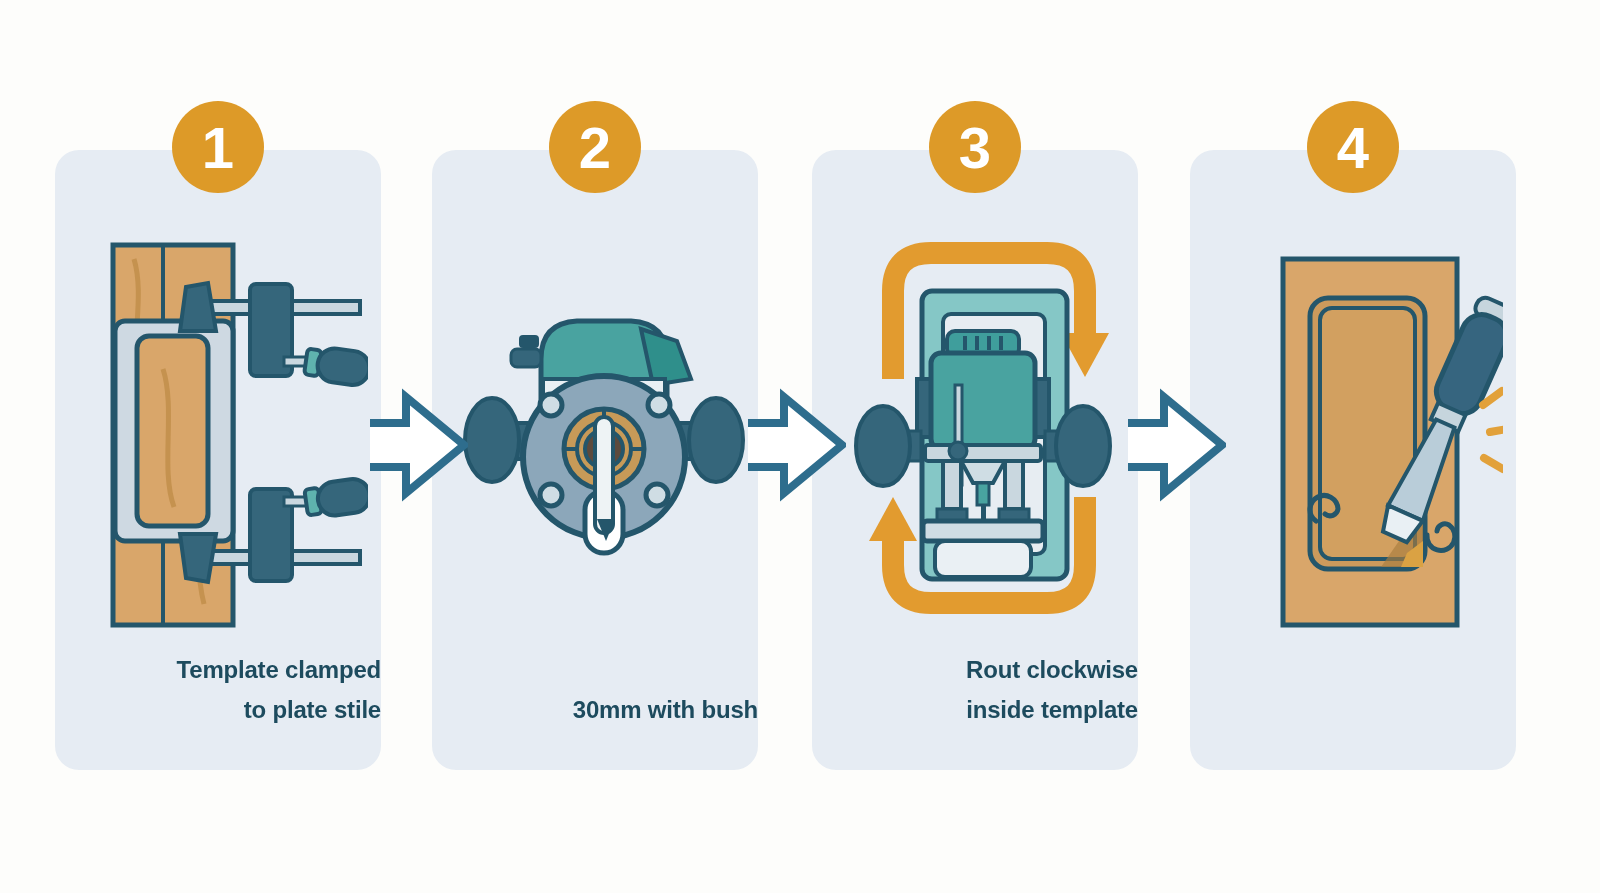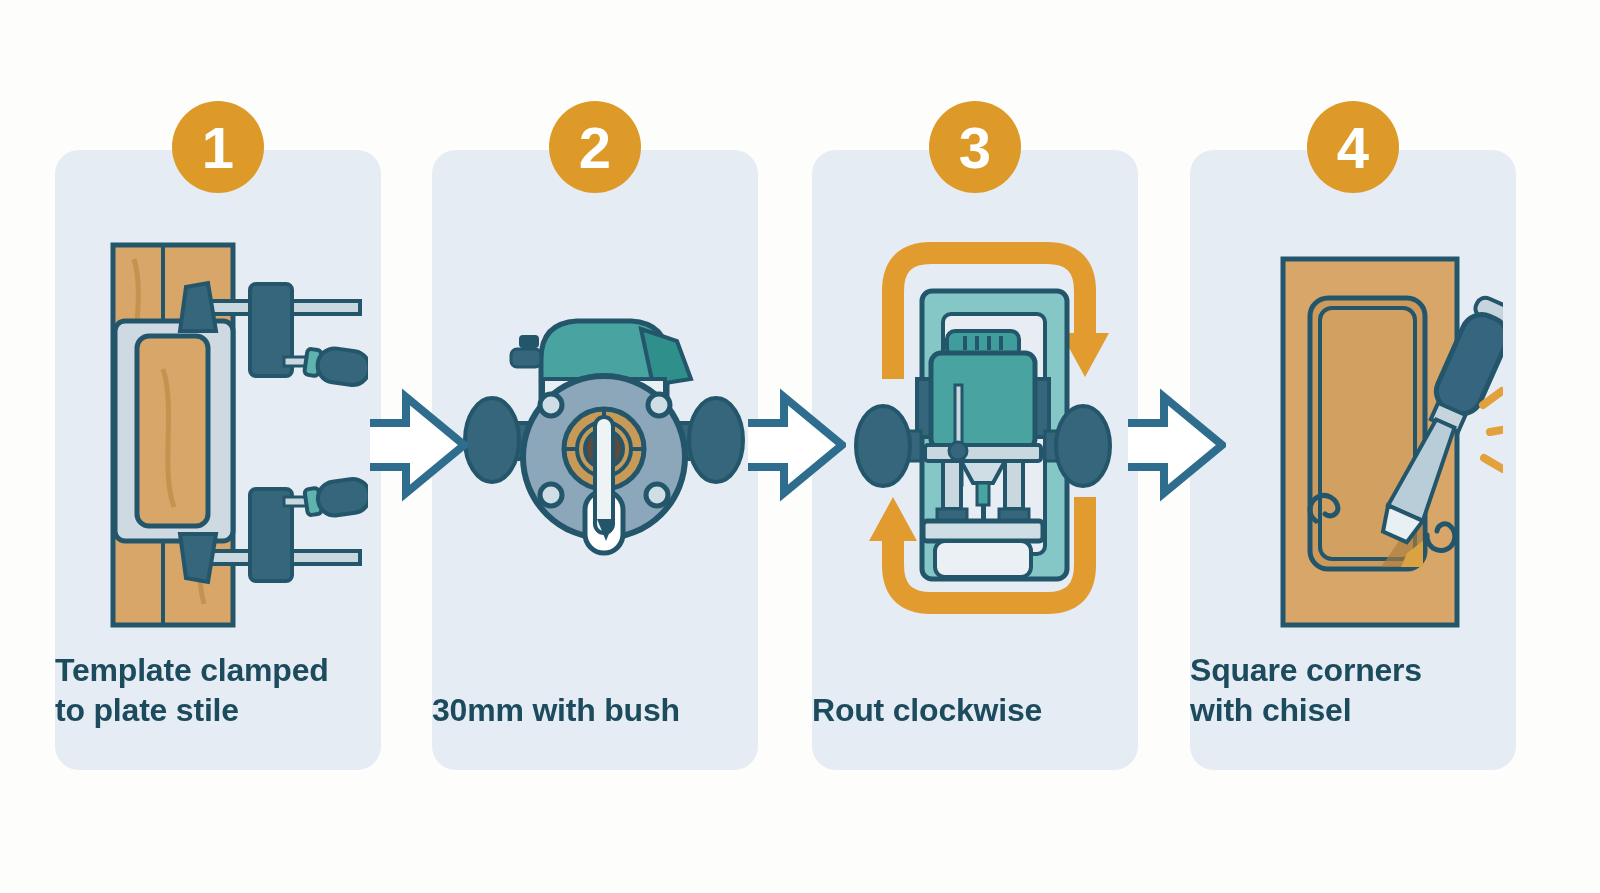--- a/index.html
+++ b/index.html
@@ -24,22 +24,22 @@
     background:#dd9a28;
     display:flex;align-items:center;justify-content:center;
     color:#ffffff;font-size:58px;font-weight:bold;
   }
   .illustration{
     position:absolute;top:88px;left:50%;transform:translateX(-50%);
     width:300px;height:392px;
   }
   .caption{
     position:absolute;bottom:40px;left:0;right:0;
-    text-align:left;color:#1d4b5e;
-    font-size:32px;font-weight:bold;line-height:40px;
+    text-align:right;color:#1d4b5e;
+    font-size:24px;font-weight:bold;line-height:40px;
     letter-spacing:-0.2px;
   }
   .flow-arrow{position:absolute;top:385px;width:100px;height:120px;}
   .flow-arrow.a1{left:368px;}
   .flow-arrow.a2{left:746px;}
   .flow-arrow.a3{left:1126px;}
 </style>
 </head>
 <body>
 
@@ -172,20 +172,21 @@
         <rect x="174" y="270" width="30" height="12" fill="#35667b" stroke="#24566b" stroke-width="3"></rect>
         <polygon points="136,222 180,222 168,244 148,244" fill="#cfdde4" stroke="#24566b" stroke-width="4"></polygon>
         <rect x="152" y="244" width="12" height="22" fill="#49a3a0" stroke="#24566b" stroke-width="3"></rect>
         <rect x="156" y="266" width="5" height="18" fill="#24566b"></rect>
         <rect x="98" y="282" width="120" height="20" rx="4" fill="#cfdde4" stroke="#24566b" stroke-width="5"></rect>
         <rect x="110" y="302" width="96" height="36" rx="10" fill="#eaf0f4" stroke="#24566b" stroke-width="4"></rect>
       </g>
     </svg>
     <div class="caption">
       <div>Rout clockwise</div>
+      <div>inside template</div>
     </div>
   </div>
 
   <div class="step-card c4">
     <div class="badge">
       <span>4</span>
     </div>
     <svg class="illustration" viewBox="0 0 300 390">
       <g>
         <rect x="80" y="20" width="174" height="366" fill="#d9a66a" stroke="#24566b" stroke-width="5"></rect>
@@ -206,24 +207,20 @@
         <rect x="-15" y="116" width="30" height="18" fill="#c6d5dd" stroke="#24566b" stroke-width="4"></rect>
         <polygon points="-10,132 10,132 19,230 -19,230" fill="#b9cdd9" stroke="#24566b" stroke-width="4"></polygon>
         <polygon points="-19,230 19,230 13,256 -13,256" fill="#e9f0f4" stroke="#24566b" stroke-width="4"></polygon>
       </g>
       <g>
         <line x1="280" y1="166" x2="299" y2="152" stroke="#e2a13a" stroke-width="8" stroke-linecap="round"></line>
         <line x1="287" y1="193" x2="310" y2="189" stroke="#e2a13a" stroke-width="8" stroke-linecap="round"></line>
         <line x1="281" y1="219" x2="300" y2="230" stroke="#e2a13a" stroke-width="8" stroke-linecap="round"></line>
       </g>
     </svg>
-    <div class="caption">
-      <div>Square corners</div>
-      <div>with chisel</div>
-    </div>
   </div>
 
   <svg class="flow-arrow a1" viewBox="0 0 100 120">
     <path d="M2 38 H38 V12 L96 60 L38 108 V82 H2" fill="#ffffff" stroke="#2e6d8d" stroke-width="8"></path>
   </svg>
   <svg class="flow-arrow a2" viewBox="0 0 100 120">
     <path d="M2 38 H38 V12 L96 60 L38 108 V82 H2" fill="#ffffff" stroke="#2e6d8d" stroke-width="8"></path>
   </svg>
   <svg class="flow-arrow a3" viewBox="0 0 100 120">
     <path d="M2 38 H38 V12 L96 60 L38 108 V82 H2" fill="#ffffff" stroke="#2e6d8d" stroke-width="8"></path>

